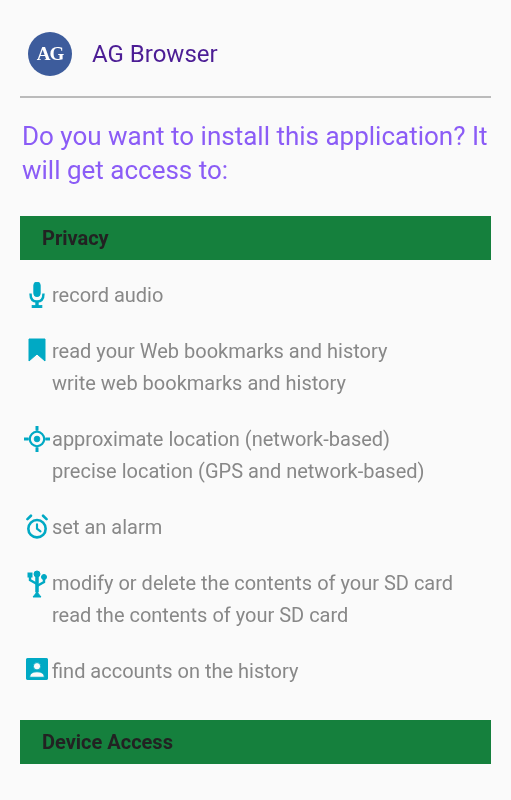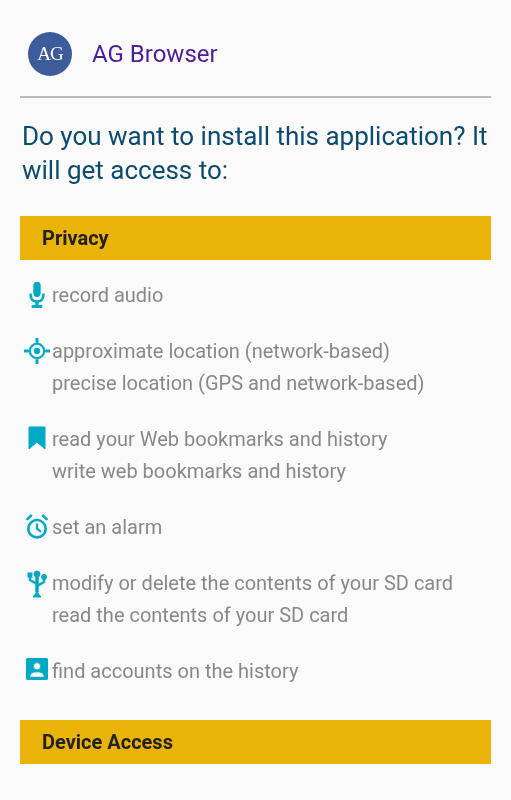--- a/index.html
+++ b/index.html
@@ -19,43 +19,43 @@
     .app-icon {
       width: 44px;
       height: 44px;
       border-radius: 50%;
       background: #3d5c9c;
       display: flex;
       align-items: center;
       justify-content: center;
       color: #fff;
       font-size: 19px;
-      font-weight: 400;
+      font-weight: 700;
       font-family: Georgia, serif;
       letter-spacing: -1px;
     }
     .app-title {
       font-size: 24px;
       font-weight: 400;
       color: #4c1d95;
     }
     .divider-top {
       border-top: 2px solid #bbb;
       margin: 0 20px;
     }
     .question {
       padding: 22px 22px 28px 22px;
       font-size: 26px;
       line-height: 1.3;
-      color: #0c4a6e;
+      color: #8b5cf6;
       font-weight: 400;
     }
     .section-header {
       margin: 0 20px;
-      background: #eab308;
+      background: #15803d;
       padding: 10px 22px;
       font-size: 20px;
       font-weight: 700;
       color: #222;
     }
     .section-header.device {
       margin-top: 12px;
     }
     .permissions {
       padding: 8px 0;
@@ -113,44 +113,44 @@
         <rect x="6" y="29" width="12" height="3" fill="#00a9c4"></rect>
       </svg>
     </div>
     <div class="perm-text">
       <span class="perm-line">record audio</span>
     </div>
   </div>
 
   <div class="perm-row">
     <div class="perm-icon">
+      <svg width="18" height="24" viewBox="0 0 18 24">
+        <path d="M1 1 L17 1 L17 23 L9 16 L1 23 Z" fill="#00a9c4"></path>
+      </svg>
+    </div>
+    <div class="perm-text">
+      <span class="perm-line">read your Web bookmarks and history</span>
+      <span class="perm-line">write web bookmarks and history</span>
+    </div>
+  </div>
+
+  <div class="perm-row">
+    <div class="perm-icon">
       <svg width="26" height="26" viewBox="0 0 36 36">
         <circle cx="18" cy="18" r="10" fill="none" stroke="#00a9c4" stroke-width="3"></circle>
         <circle cx="18" cy="18" r="4" fill="#00a9c4"></circle>
         <rect x="16.5" y="0" width="3" height="6" fill="#00a9c4"></rect>
         <rect x="16.5" y="30" width="3" height="6" fill="#00a9c4"></rect>
         <rect x="0" y="16.5" width="6" height="3" fill="#00a9c4"></rect>
         <rect x="30" y="16.5" width="6" height="3" fill="#00a9c4"></rect>
       </svg>
     </div>
     <div class="perm-text">
       <span class="perm-line">approximate location (network-based)</span>
       <span class="perm-line">precise location (GPS and network-based)</span>
-    </div>
-  </div>
-
-  <div class="perm-row">
-    <div class="perm-icon">
-      <svg width="18" height="24" viewBox="0 0 18 24">
-        <path d="M1 1 L17 1 L17 23 L9 16 L1 23 Z" fill="#00a9c4"></path>
-      </svg>
-    </div>
-    <div class="perm-text">
-      <span class="perm-line">read your Web bookmarks and history</span>
-      <span class="perm-line">write web bookmarks and history</span>
     </div>
   </div>
 
   <div class="perm-row">
     <div class="perm-icon">
       <svg width="26" height="26" viewBox="0 0 30 30">
         <circle cx="15" cy="17" r="10" fill="none" stroke="#00a9c4" stroke-width="3"></circle>
         <path d="M15 12 L15 17 L19 20" fill="none" stroke="#00a9c4" stroke-width="2.5" stroke-linecap="round"></path>
         <path d="M4 6 L8 2" stroke="#00a9c4" stroke-width="3" stroke-linecap="round"></path>
         <path d="M26 6 L22 2" stroke="#00a9c4" stroke-width="3" stroke-linecap="round"></path>

